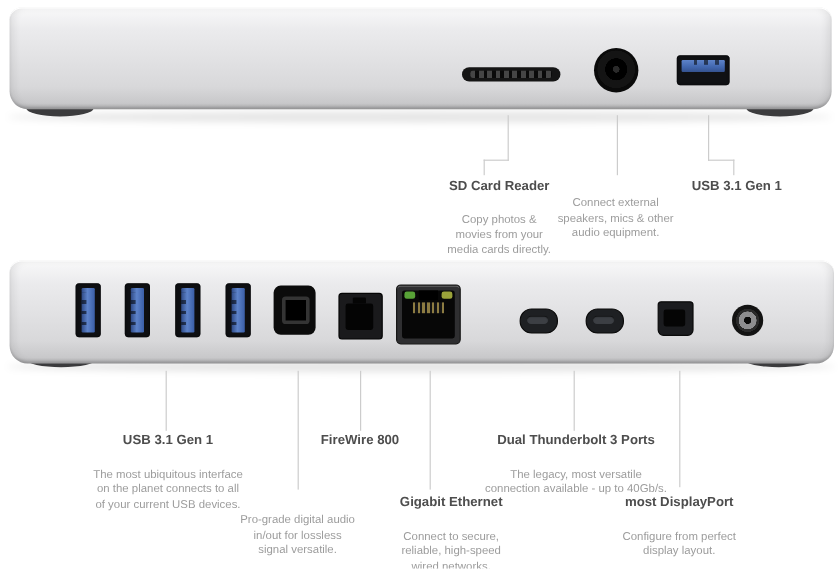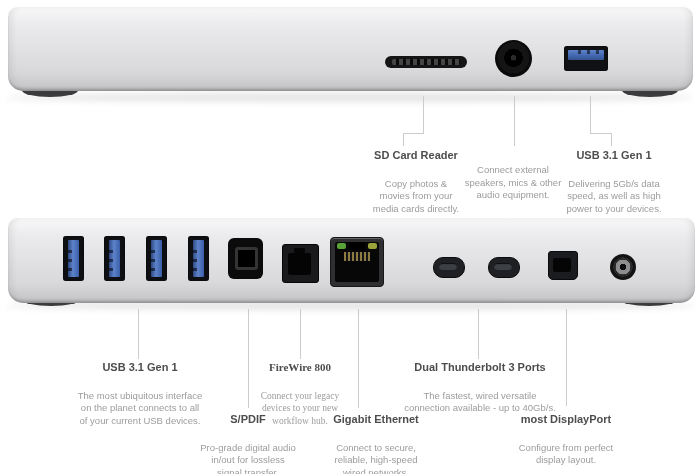--- a/index.html
+++ b/index.html
@@ -95,23 +95,20 @@
 movies from your
 media cards directly.</div>
   </div>
   <div class="callout" style="left:452px;top:149px;width:122px;">
     <div class="desc">Connect external
 speakers, mics &amp; other
 audio equipment.</div>
   </div>
   <div class="callout" style="left:552px;top:149px;width:124px;">
     <div class="title">USB 3.1 Gen 1</div>
-    <div class="desc">Delivering 5Gb/s data
-speed, as well as high
-power to your devices.</div>
   </div>
 
   <div class="ground-shadow" style="left:6px;top:301px;width:690px;height:9px;"></div>
   <div class="foot" style="left:22px;top:293px;width:58px;height:13px;"></div>
   <div class="foot" style="left:620px;top:293px;width:58px;height:13px;"></div>
   <div class="dock-body" style="left:8px;top:217px;width:687px;height:86px;"></div>
 
   <div class="port usb-a-v" style="left:63px;top:236px;width:21px;height:45px;">
     <div class="tab">
         <div class="pins"></div>
@@ -163,37 +160,33 @@
   <div class="cline" style="left:358px;top:309px;width:1px;height:99px;"></div>
   <div class="cline" style="left:478px;top:309px;width:1px;height:50px;"></div>
   <div class="cline" style="left:566px;top:309px;width:1px;height:97px;"></div>
 
   <div class="callout" style="left:50px;top:361px;width:180px;">
     <div class="title">USB 3.1 Gen 1</div>
     <div class="desc">The most ubiquitous interface
 on the planet connects to all
 of your current USB devices.</div>
   </div>
-  <div class="callout" style="left:228px;top:361px;width:144px;font-family:Liberation Serif, serif;">
+  <div class="callout" style="left:228px;top:361px;width:144px;">
     <div class="title">FireWire 800</div>
-    <div class="desc">Connect your legacy
-devices to your new
-workflow hub.</div>
   </div>
   <div class="callout" style="left:388px;top:361px;width:184px;text-align:center;">
     <div class="title">Dual Thunderbolt 3 Ports</div>
-    <div class="desc">The fastest, wired versatile
+    <div class="desc">The legacy, most versatile
 connection available - up to 40Gb/s.</div>
   </div>
 
   <div class="callout" style="left:176px;top:413px;width:144px;">
-    <div class="title">S/PDIF</div>
     <div class="desc">Pro-grade digital audio
 in/out for lossless
-signal transfer.</div>
+signal versatile.</div>
   </div>
   <div class="callout" style="left:304px;top:413px;width:144px;">
     <div class="title">Gigabit Ethernet</div>
     <div class="desc">Connect to secure,
 reliable, high-speed
 wired networks.</div>
   </div>
   <div class="callout" style="left:494px;top:413px;width:144px;">
     <div class="title">most DisplayPort</div>
     <div class="desc">Configure from perfect

